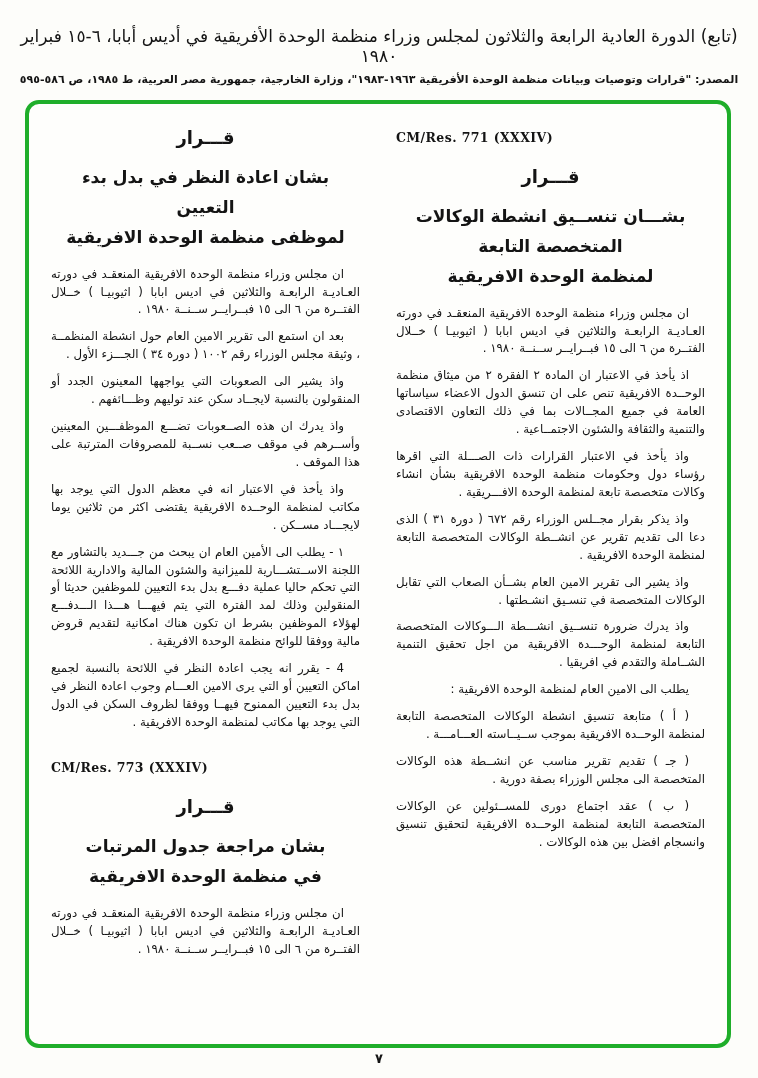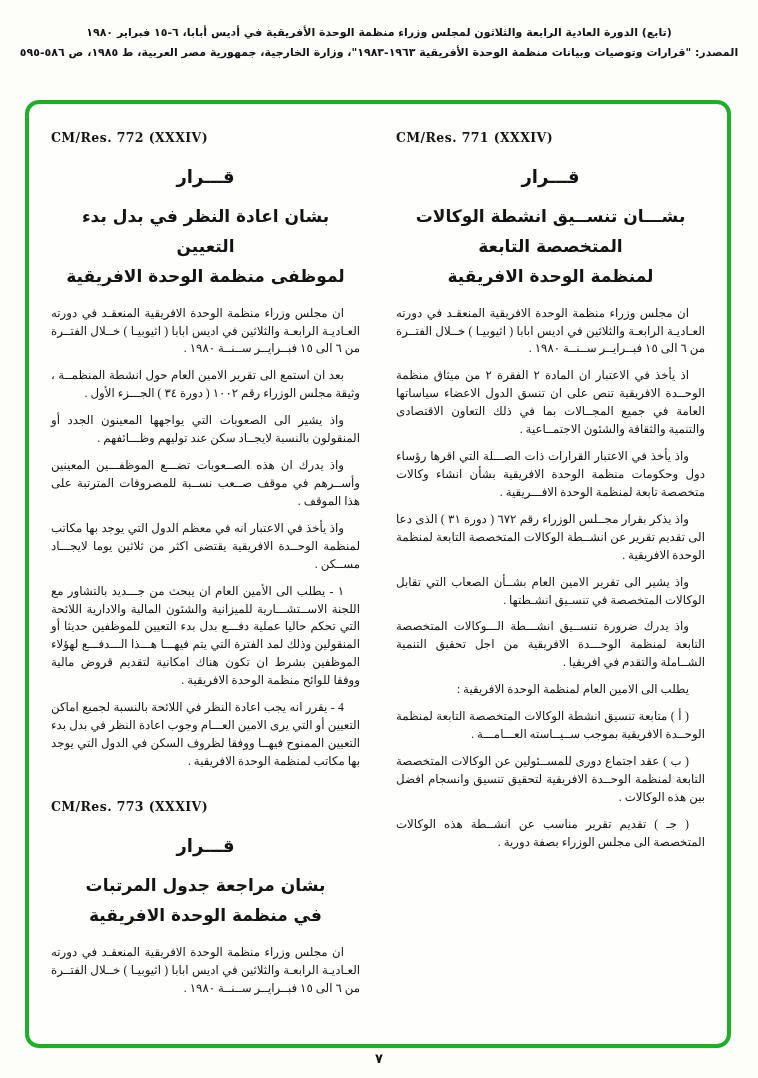--- a/index.html
+++ b/index.html
@@ -6,21 +6,21 @@
   html,body { margin:0; padding:0; }
   body {
     width:758px; height:1078px;
     background:#fdfdfa;
     font-family:"DejaVu Sans", sans-serif;
     color:#141414;
     position:relative;
     overflow:hidden;
   }
   .doc-header { text-align:center; padding-top:26px; direction:rtl; }
-  .doc-header .line1 { font-size:11px; font-weight:bold; }
+  .doc-header .line1 { font-size:17px; font-weight:normal; }
   .doc-header .line2 { font-size:11px; font-weight:bold; margin-top:7px; }
 
   .green-frame {
     position:absolute; left:25px; right:27px; top:100px; height:948px;
     border:4px solid #1fae2a; border-radius:14px;
     padding:20px 22px; overflow:hidden; background:#fefefc;
   }
   .columns { display:flex; direction:rtl; gap:36px; height:100%; }
   .col { flex:1; direction:rtl; text-align:justify; font-size:11.8px; line-height:1.52; }
 
@@ -28,21 +28,21 @@
     direction:ltr; text-align:left;
     font-family:"DejaVu Serif", serif;
     font-size:12.5px; font-weight:bold; letter-spacing:0.4px;
     margin:4px 0 16px;
   }
   .qarar { text-align:center; font-weight:bold; font-size:18px; letter-spacing:3px; margin:0 0 12px; }
   .res-title {
     text-align:center; font-weight:bold; font-size:17px;
     white-space:pre-line; line-height:1.75; margin:0 0 13px;
   }
-  .para { margin:0 0 9px; text-indent:16px;font-family:Liberation Serif, serif; }
+  .para { margin:0 0 9px; text-indent:16px; }
   .section-gap { margin-top:26px; }
 
   .page-number {
     position:absolute; bottom:12px; left:0; right:0;
     text-align:center; font-weight:bold; font-size:13px;
   }
 </style>
 </head>
 <body>
 
@@ -60,26 +60,25 @@
       <div class="res-title">بشـــان تنســيق انشطة الوكالات المتخصصة التابعة
 لمنظمة الوحدة الافريقية</div>
       <p class="para">ان مجلس وزراء منظمة الوحدة الافريقية المنعقـد في دورته العـاديـة الرابعـة والثلاثين في اديس ابابا ( اثيوبيـا ) خــلال الفتــرة من ٦ الى ١٥ فبــرايــر ســنــة ١٩٨٠ .</p>
       <p class="para">اذ يأخذ في الاعتبار ان المادة ٢ الفقرة ٢ من ميثاق منظمة الوحــدة الافريقية تنص على ان تنسق الدول الاعضاء سياساتها العامة في جميع المجــالات بما في ذلك التعاون الاقتصادى والتنمية والثقافة والشئون الاجتمــاعية .</p>
       <p class="para">واذ يأخذ في الاعتبار القرارات ذات الصـــلة التي اقرها رؤساء دول وحكومات منظمة الوحدة الافريقية بشأن انشاء وكالات متخصصة تابعة لمنظمة الوحدة الافـــريقية .</p>
       <p class="para">واذ يذكر بقرار مجــلس الوزراء رقم ٦٧٢ ( دورة ٣١ ) الذى دعا الى تقديم تقرير عن انشــطة الوكالات المتخصصة التابعة لمنظمة الوحدة الافريقية .</p>
       <p class="para">واذ يشير الى تقرير الامين العام بشــأن الصعاب التي تقابل الوكالات المتخصصة في تنسـيق انشـطتها .</p>
       <p class="para">واذ يدرك ضرورة تنســيق انشـــطة الـــوكالات المتخصصة التابعة لمنظمة الوحـــدة الافريقية من اجل تحقيق التنمية الشــاملة والتقدم في افريقيا .</p>
       <p class="para">يطلب الى الامين العام لمنظمة الوحدة الافريقية :</p>
       <p class="para">( أ ) متابعة تنسيق انشطة الوكالات المتخصصة التابعة لمنظمة الوحــدة الافريقية بموجب ســيــاسته العـــامـــة .</p>
+      <p class="para">( جـ ) تقديم تقرير مناسب عن انشــطة هذه الوكالات المتخصصة الى مجلس الوزراء بصفة دورية .</p>
       <p class="para">( ب ) عقد اجتماع دورى للمســئولين عن الوكالات المتخصصة التابعة لمنظمة الوحــدة الافريقية لتحقيق تنسيق وانسجام افضل بين هذه الوكالات .</p>
-      <p class="para">( جـ ) تقديم تقرير مناسب عن انشــطة هذه الوكالات المتخصصة الى مجلس الوزراء بصفة دورية .</p>
     </div>
 
     <div class="col">
-      <div class="res-id">CM/Res. 772 (XXXIV)</div>
       <div class="qarar">قـــرار</div>
       <div class="res-title">بشان اعادة النظر في بدل بدء التعيين
 لموظفى منظمة الوحدة الافريقية</div>
       <p class="para">ان مجلس وزراء منظمة الوحدة الافريقية المنعقـد في دورته العـاديـة الرابعـة والثلاثين في اديس ابابا ( اثيوبيـا ) خــلال الفتــرة من ٦ الى ١٥ فبــرايــر ســنــة ١٩٨٠ .</p>
       <p class="para">بعد ان استمع الى تقرير الامين العام حول انشطة المنظمــة ، وثيقة مجلس الوزراء رقم ١٠٠٢ ( دورة ٣٤ ) الجـــزء الأول .</p>
       <p class="para">واذ يشير الى الصعوبات التي يواجهها المعينون الجدد أو المنقولون بالنسبة لايجــاد سكن عند توليهم وظـــائفهم .</p>
       <p class="para">واذ يدرك ان هذه الصــعوبات تضـــع الموظفـــين المعينين وأســرهم في موقف صــعب نســبة للمصروفات المترتبة على هذا الموقف .</p>
       <p class="para">واذ يأخذ في الاعتبار انه في معظم الدول التي يوجد بها مكاتب لمنظمة الوحــدة الافريقية يقتضى اكثر من ثلاثين يوما لايجـــاد مســكن .</p>
       <p class="para">١ - يطلب الى الأمين العام ان يبحث من جـــديد بالتشاور مع اللجنة الاســتشـــارية للميزانية والشئون المالية والادارية اللائحة التي تحكم حاليا عملية دفـــع بدل بدء التعيين للموظفين حديثا أو المنقولين وذلك لمد الفترة التي يتم فيهـــا هـــذا الـــدفـــع لهؤلاء الموظفين بشرط ان تكون هناك امكانية لتقديم قروض مالية ووفقا للوائح منظمة الوحدة الافريقية .</p>
       <p class="para">4 - يقرر انه يجب اعادة النظر في اللائحة بالنسبة لجميع اماكن التعيين أو التي يرى الامين العـــام وجوب اعادة النظر في بدل بدء التعيين الممنوح فيهــا ووفقا لظروف السكن في الدول التي يوجد بها مكاتب لمنظمة الوحدة الافريقية .</p>

